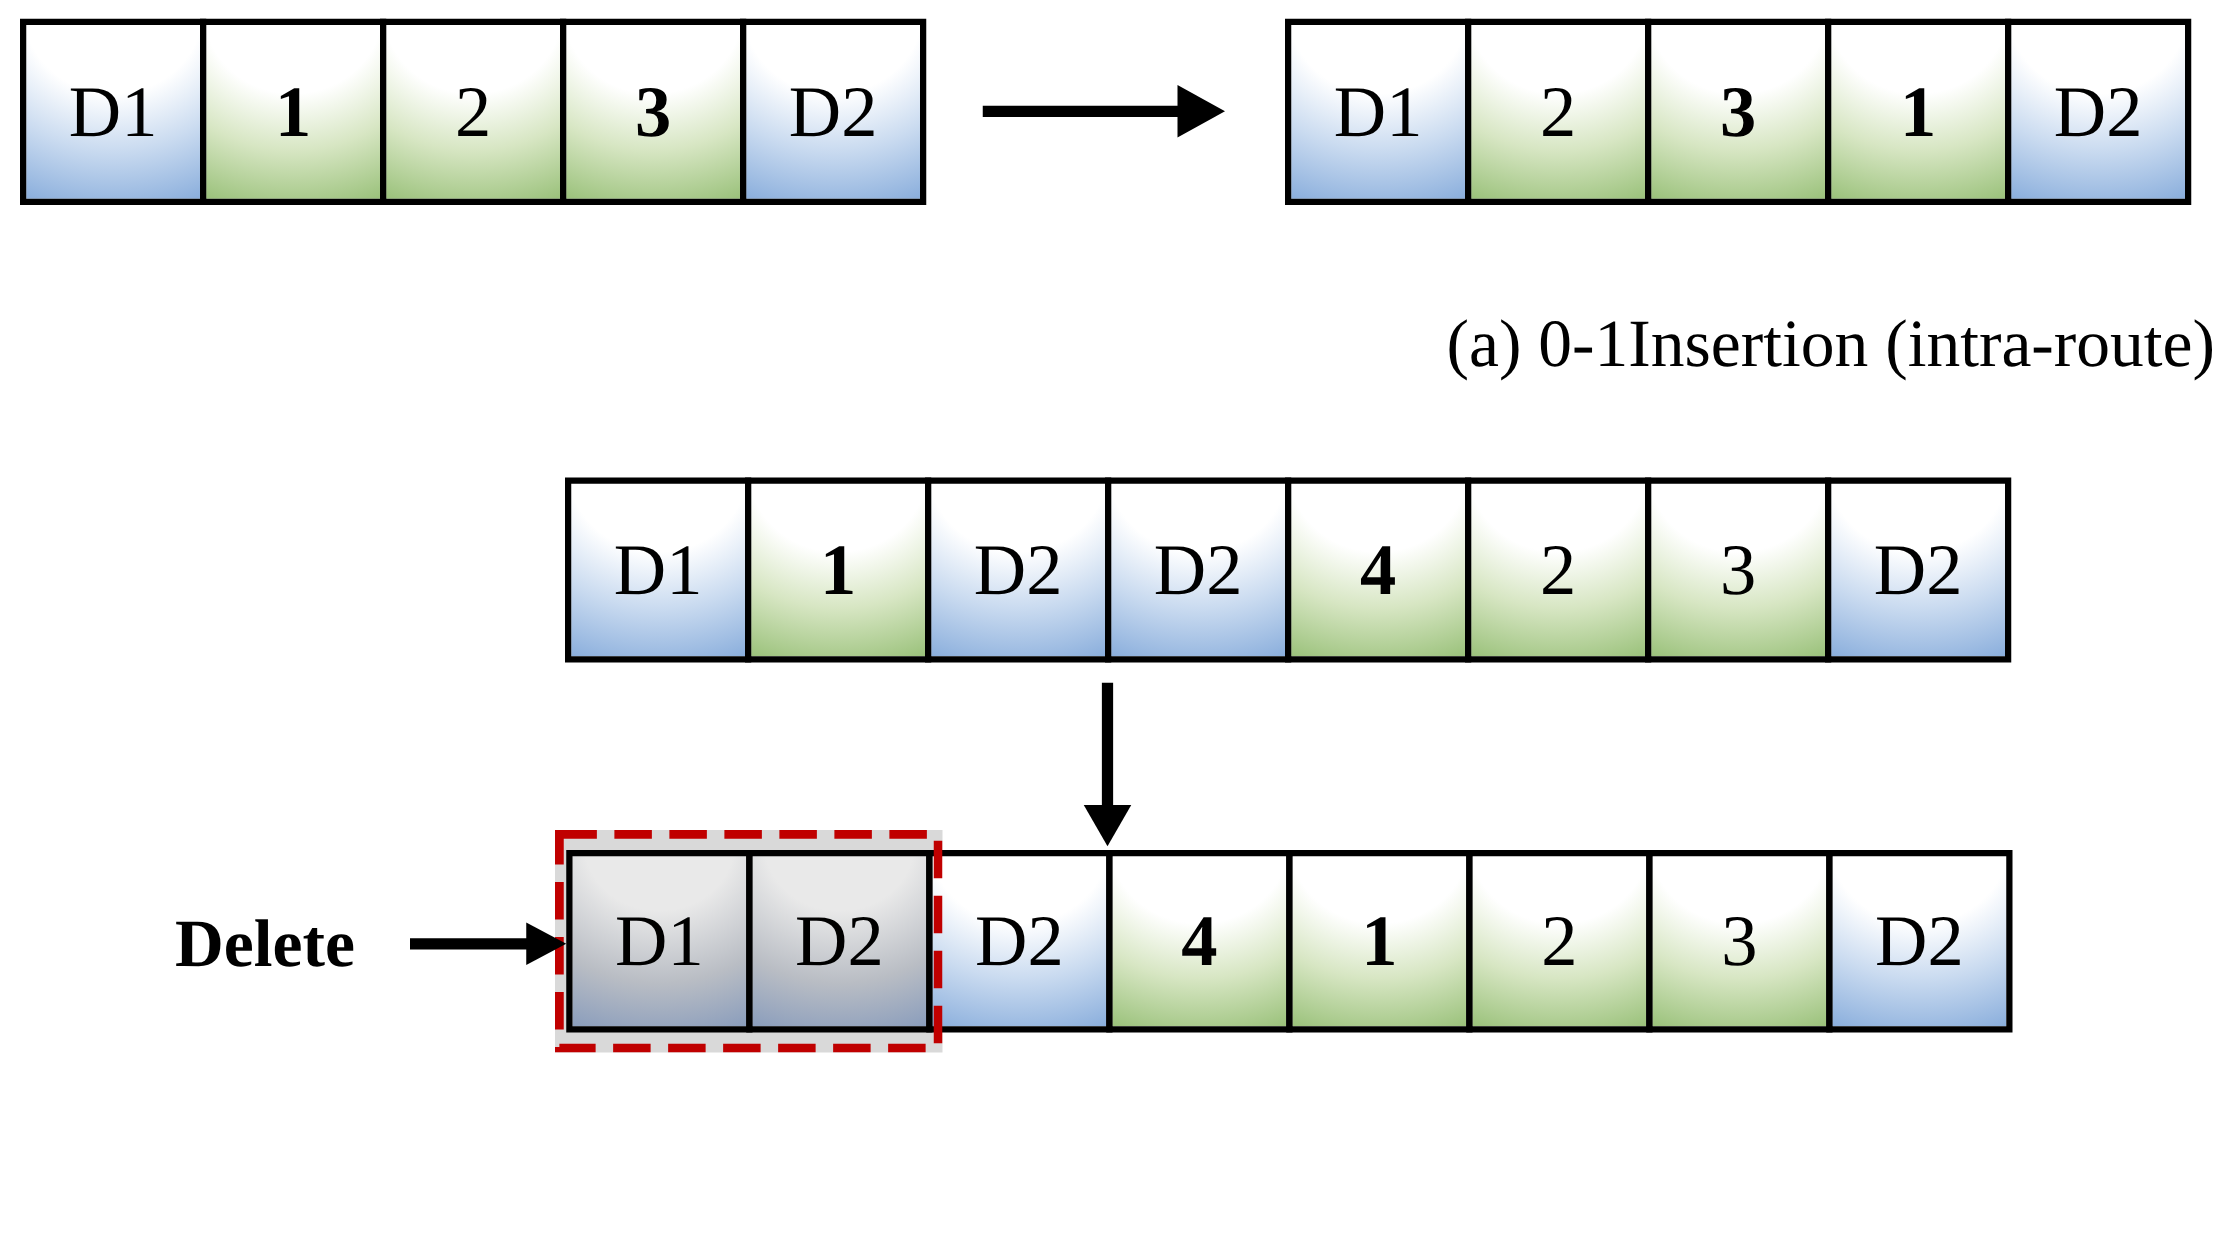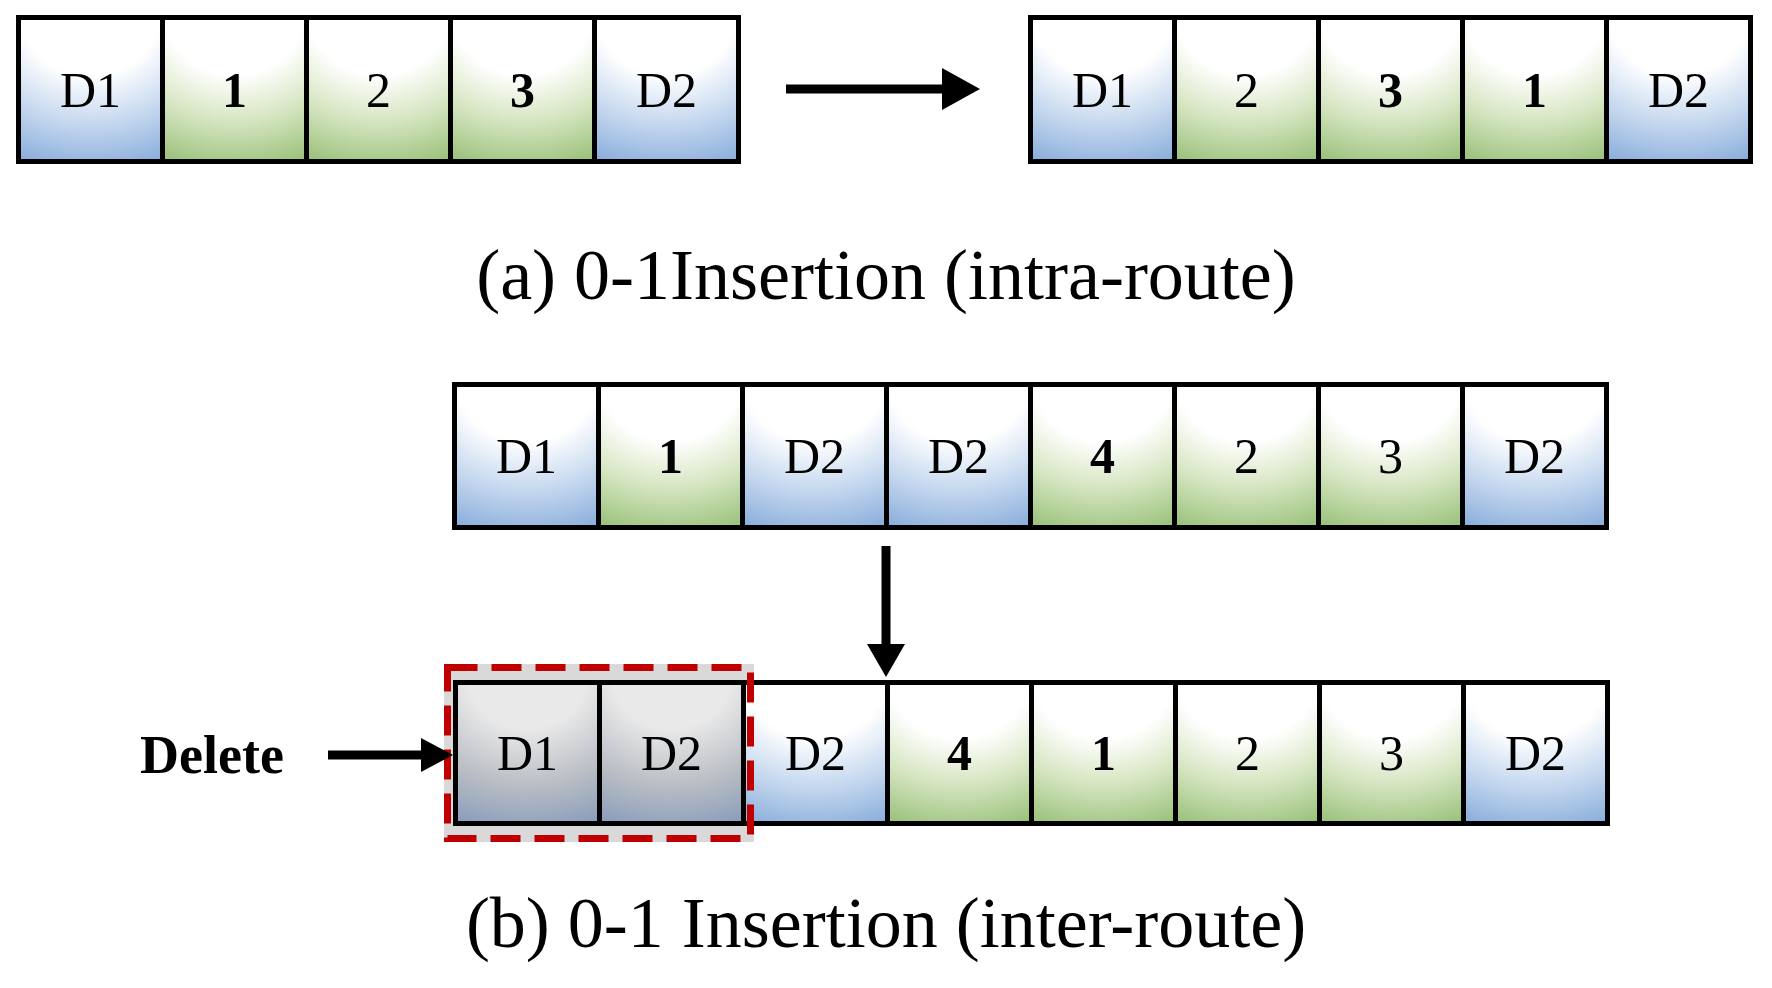--- a/index.html
+++ b/index.html
@@ -18,21 +18,21 @@
     z-index: 1;
   }
   .cell {
     width: 149px;
     height: 100%;
     box-sizing: border-box;
     border: 5px solid #000000;
     display: flex;
     align-items: center;
     justify-content: center;
-    font-size: 50px;
+    font-size: 58px;
     line-height: 1;
     user-select: none;
   }
   .cell + .cell { margin-left: -5px; }
   .cell.bold { font-weight: bold; }
   .cell.blue {
     background: radial-gradient(135% 125% at 50% -8%,
       #ffffff 38%, #cadbf0 64%, var(--depot-fill) 100%);
   }
   .cell.green {
@@ -40,22 +40,22 @@
       #ffffff 38%, #d7e6c3 64%, var(--customer-fill) 100%);
   }
   .cell.gray {
     background: radial-gradient(135% 125% at 50% -8%,
       #e9e9e9 32%, #b9bdc4 66%, var(--deleted-fill) 100%);
   }
   .caption {
     position: absolute;
     left: 0;
     width: 100%;
-    text-align: center;
-    font-size: 72px;
+    text-align: right;
+    font-size: 54px;
     line-height: 60px;
     z-index: 1;
   }
   .delete-label {
     position: absolute;
     left: 140px;
     top: 726px;
     width: 180px;
     font-size: 54px;
     line-height: 58px;
@@ -146,15 +146,14 @@
   <svg class="delete-border" width="310" height="178" viewBox="0 0 310 178">
     <rect x="3.5" y="3.5" width="303" height="171" stroke-dasharray="30 14"></rect>
   </svg>
 
   <div class="delete-label">Delete</div>
   <svg class="arrow-svg" style="left:328px; top:735px;" width="126" height="40" viewBox="0 0 126 40">
     <line x1="0" y1="20" x2="98" y2="20" stroke-width="9"></line>
     <polygon points="93,3 125,20 93,37"></polygon>
   </svg>
 
-  <div class="caption" style="top:893px;">(b) 0-1 Insertion (inter-route)</div>
 
 </div>
 
 </body></html>

